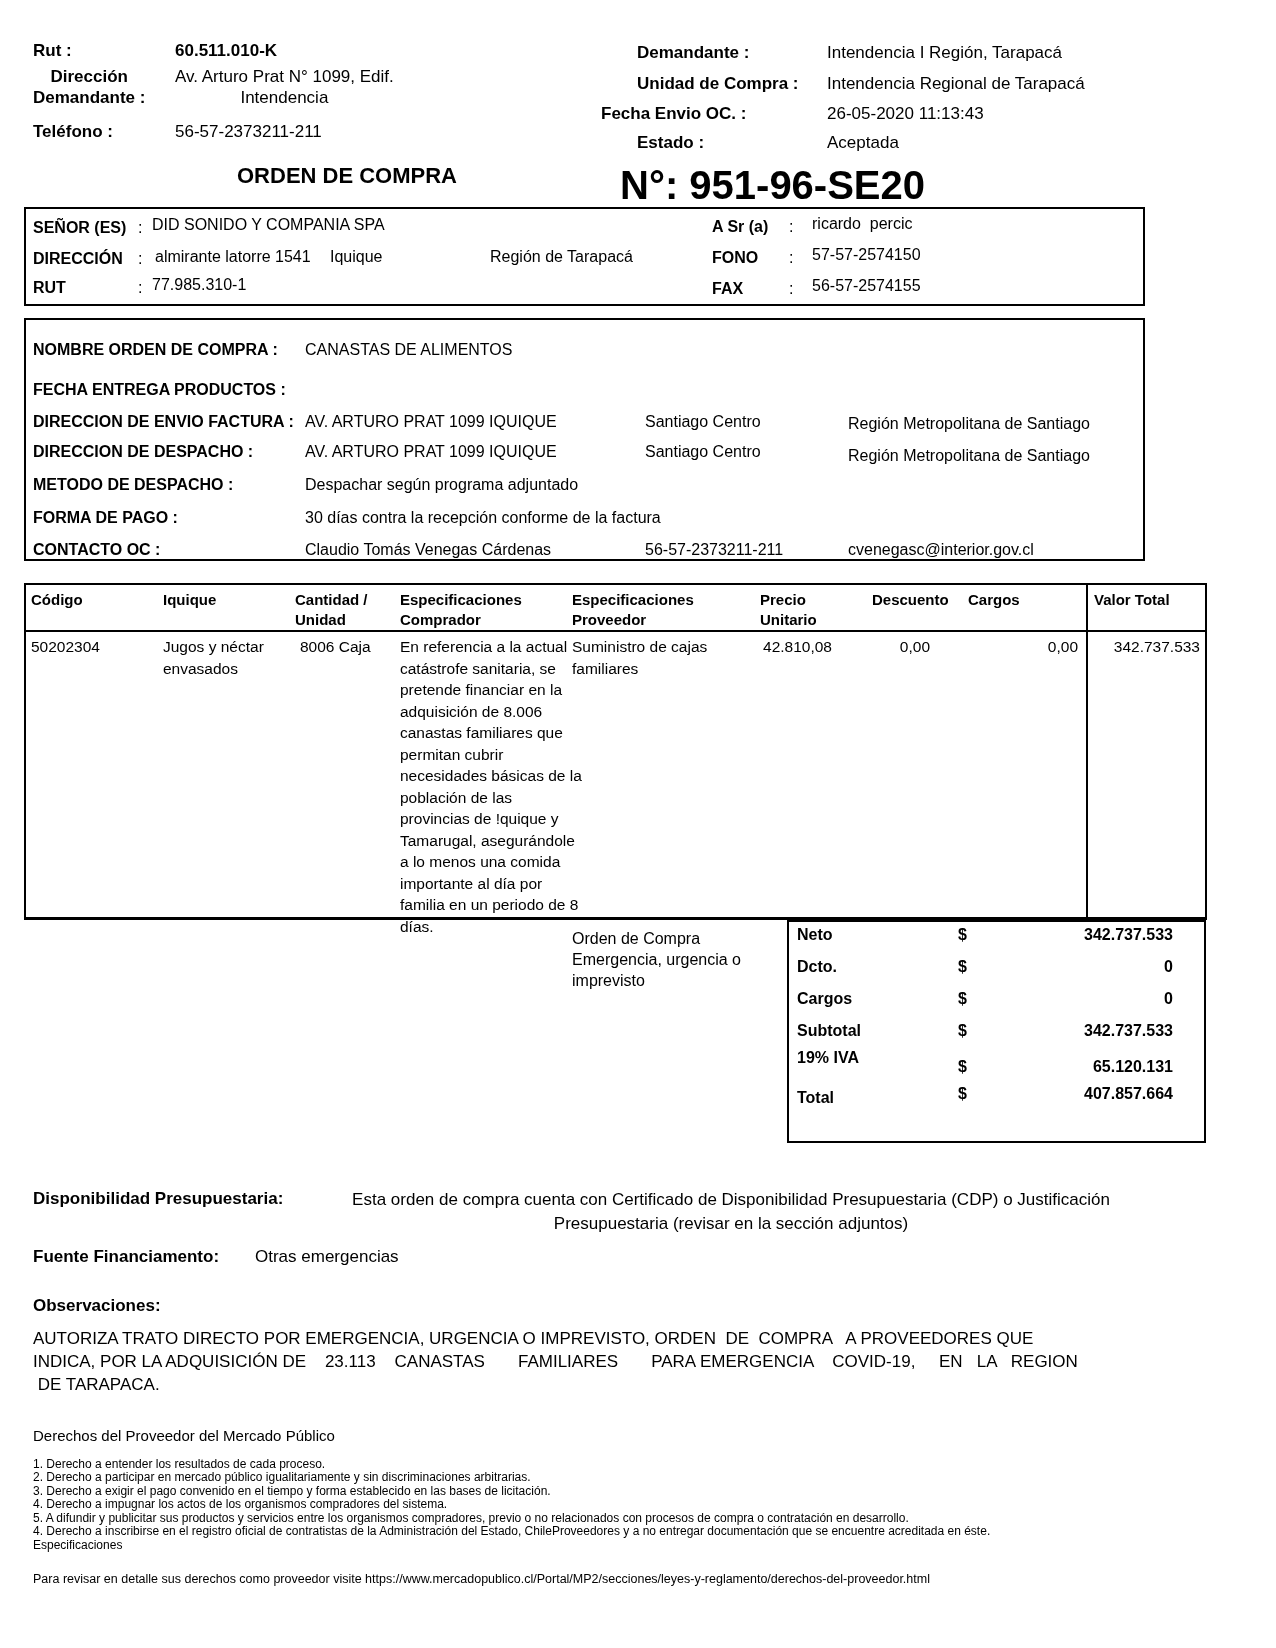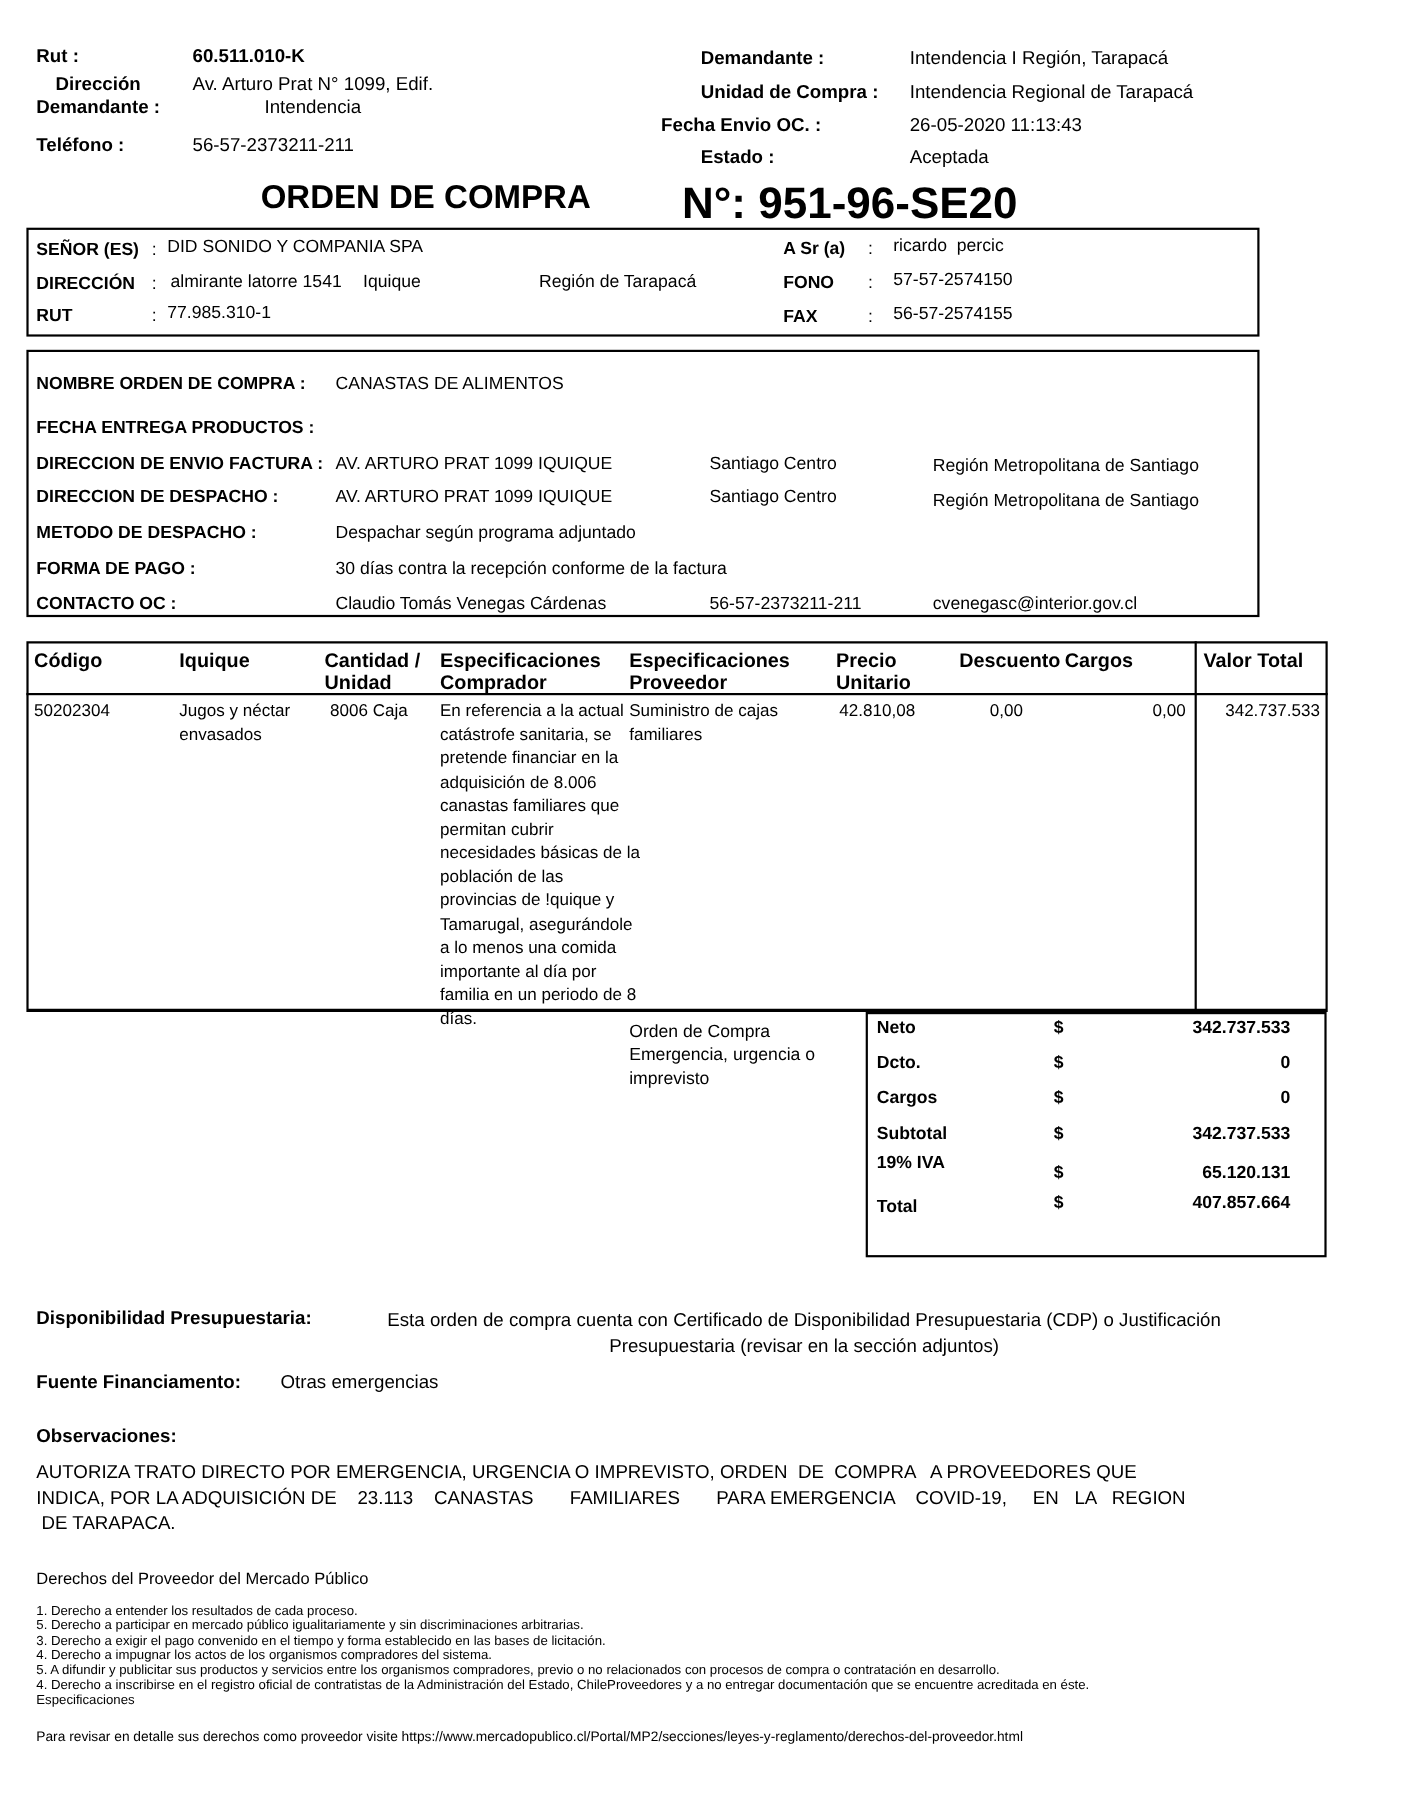--- a/index.html
+++ b/index.html
@@ -9,21 +9,21 @@
     color:#000; font-family:"Liberation Sans","DejaVu Sans",sans-serif;
     overflow:hidden;
   }
   .a { position:absolute; white-space:pre-wrap; }
   .b { font-weight:700; }
   .box { position:absolute; border:2px solid #000; background:transparent; }
   .line { position:absolute; background:#000; }
   .s17 { font-size:17px; line-height:21px;text-align:center; }
   .s16 { font-size:16px; line-height:20px; }
   .tbl { font-size:15.5px; line-height:21.5px; }
-  .tblh { font-size:18px; line-height:20px; font-weight:700; white-space:pre-line; }
+  .tblh { font-size:15px; line-height:20px; font-weight:700; white-space:pre-line; }
   .num { text-align:right; }
   .small { font-size:12px; line-height:13px; }
 </style>
 </head>
 <body>
 
 <div class="a b s17" style="left:33px;top:40px">Rut :</div>
 <div class="a b s17" style="left:175px;top:40px">60.511.010-K</div>
 <div class="a b s17" style="left:33px;top:66px">Dirección
 Demandante :</div>
@@ -34,21 +34,21 @@
 
 <div class="a b s17" style="left:637px;top:42px">Demandante :</div>
 <div class="a s17" style="left:827px;top:42px">Intendencia I Región, Tarapacá</div>
 <div class="a b s17" style="left:637px;top:73px">Unidad de Compra :</div>
 <div class="a s17" style="left:827px;top:73px">Intendencia Regional de Tarapacá</div>
 <div class="a b s17" style="left:601px;top:103px">Fecha Envio OC. :</div>
 <div class="a s17" style="left:827px;top:103px">26-05-2020 11:13:43</div>
 <div class="a b s17" style="left:637px;top:132px">Estado :</div>
 <div class="a s17" style="left:827px;top:132px">Aceptada</div>
 
-<div class="a b" style="left:237px;top:163px;font-size:30px">ORDEN DE COMPRA</div>
+<div class="a b" style="left:237px;top:163px;font-size:22px">ORDEN DE COMPRA</div>
 <div class="a b" style="left:620px;top:163px;font-size:40px">N°: 951-96-SE20</div>
 
 <div class="box" style="left:24px;top:207px;width:1121px;height:99px"></div>
 <div class="a b s16" style="left:33px;top:218px">SEÑOR (ES)</div>
 <div class="a s16" style="left:138px;top:218px">:</div>
 <div class="a s16" style="left:152px;top:215px">DID SONIDO Y COMPANIA SPA</div>
 <div class="a b s16" style="left:712px;top:217px">A Sr (a)</div>
 <div class="a s16" style="left:789px;top:217px">:</div>
 <div class="a s16" style="left:812px;top:214px">ricardo  percic</div>
 
@@ -159,20 +159,20 @@
 <div class="a s17" style="left:255px;top:1246px">Otras emergencias</div>
 
 <div class="a b s17" style="left:33px;top:1295px">Observaciones:</div>
 <div class="a" style="left:33px;top:1327px;width:1140px;font-size:17px;line-height:23px">AUTORIZA TRATO DIRECTO POR EMERGENCIA, URGENCIA O IMPREVISTO, ORDEN  DE  COMPRA   A PROVEEDORES QUE
 INDICA, POR LA ADQUISICIÓN DE    23.113    CANASTAS       FAMILIARES       PARA EMERGENCIA    COVID-19,     EN   LA   REGION
  DE TARAPACA.</div>
 
 <div class="a" style="left:33px;top:1427px;font-size:15px">Derechos del Proveedor del Mercado Público</div>
 
 <div class="a small" style="left:33px;top:1458px">1. Derecho a entender los resultados de cada proceso.</div>
-<div class="a small" style="left:33px;top:1471px">5. Derecho a participar en mercado público igualitariamente y sin discriminaciones arbitrarias.</div>
+<div class="a small" style="left:33px;top:1471px">2. Derecho a participar en mercado público igualitariamente y sin discriminaciones arbitrarias.</div>
 <div class="a small" style="left:33px;top:1485px">3. Derecho a exigir el pago convenido en el tiempo y forma establecido en las bases de licitación.</div>
 <div class="a small" style="left:33px;top:1498px">4. Derecho a impugnar los actos de los organismos compradores del sistema.</div>
 <div class="a small" style="left:33px;top:1512px">5. A difundir y publicitar sus productos y servicios entre los organismos compradores, previo o no relacionados con procesos de compra o contratación en desarrollo.</div>
 <div class="a small" style="left:33px;top:1525px">4. Derecho a inscribirse en el registro oficial de contratistas de la Administración del Estado, ChileProveedores y a no entregar documentación que se encuentre acreditada en éste.</div>
 <div class="a small" style="left:33px;top:1539px">Especificaciones</div>
 
 <div class="a" style="left:33px;top:1572px;font-size:12.5px">Para revisar en detalle sus derechos como proveedor visite https://www.mercadopublico.cl/Portal/MP2/secciones/leyes-y-reglamento/derechos-del-proveedor.html</div>
 
 </body></html>

